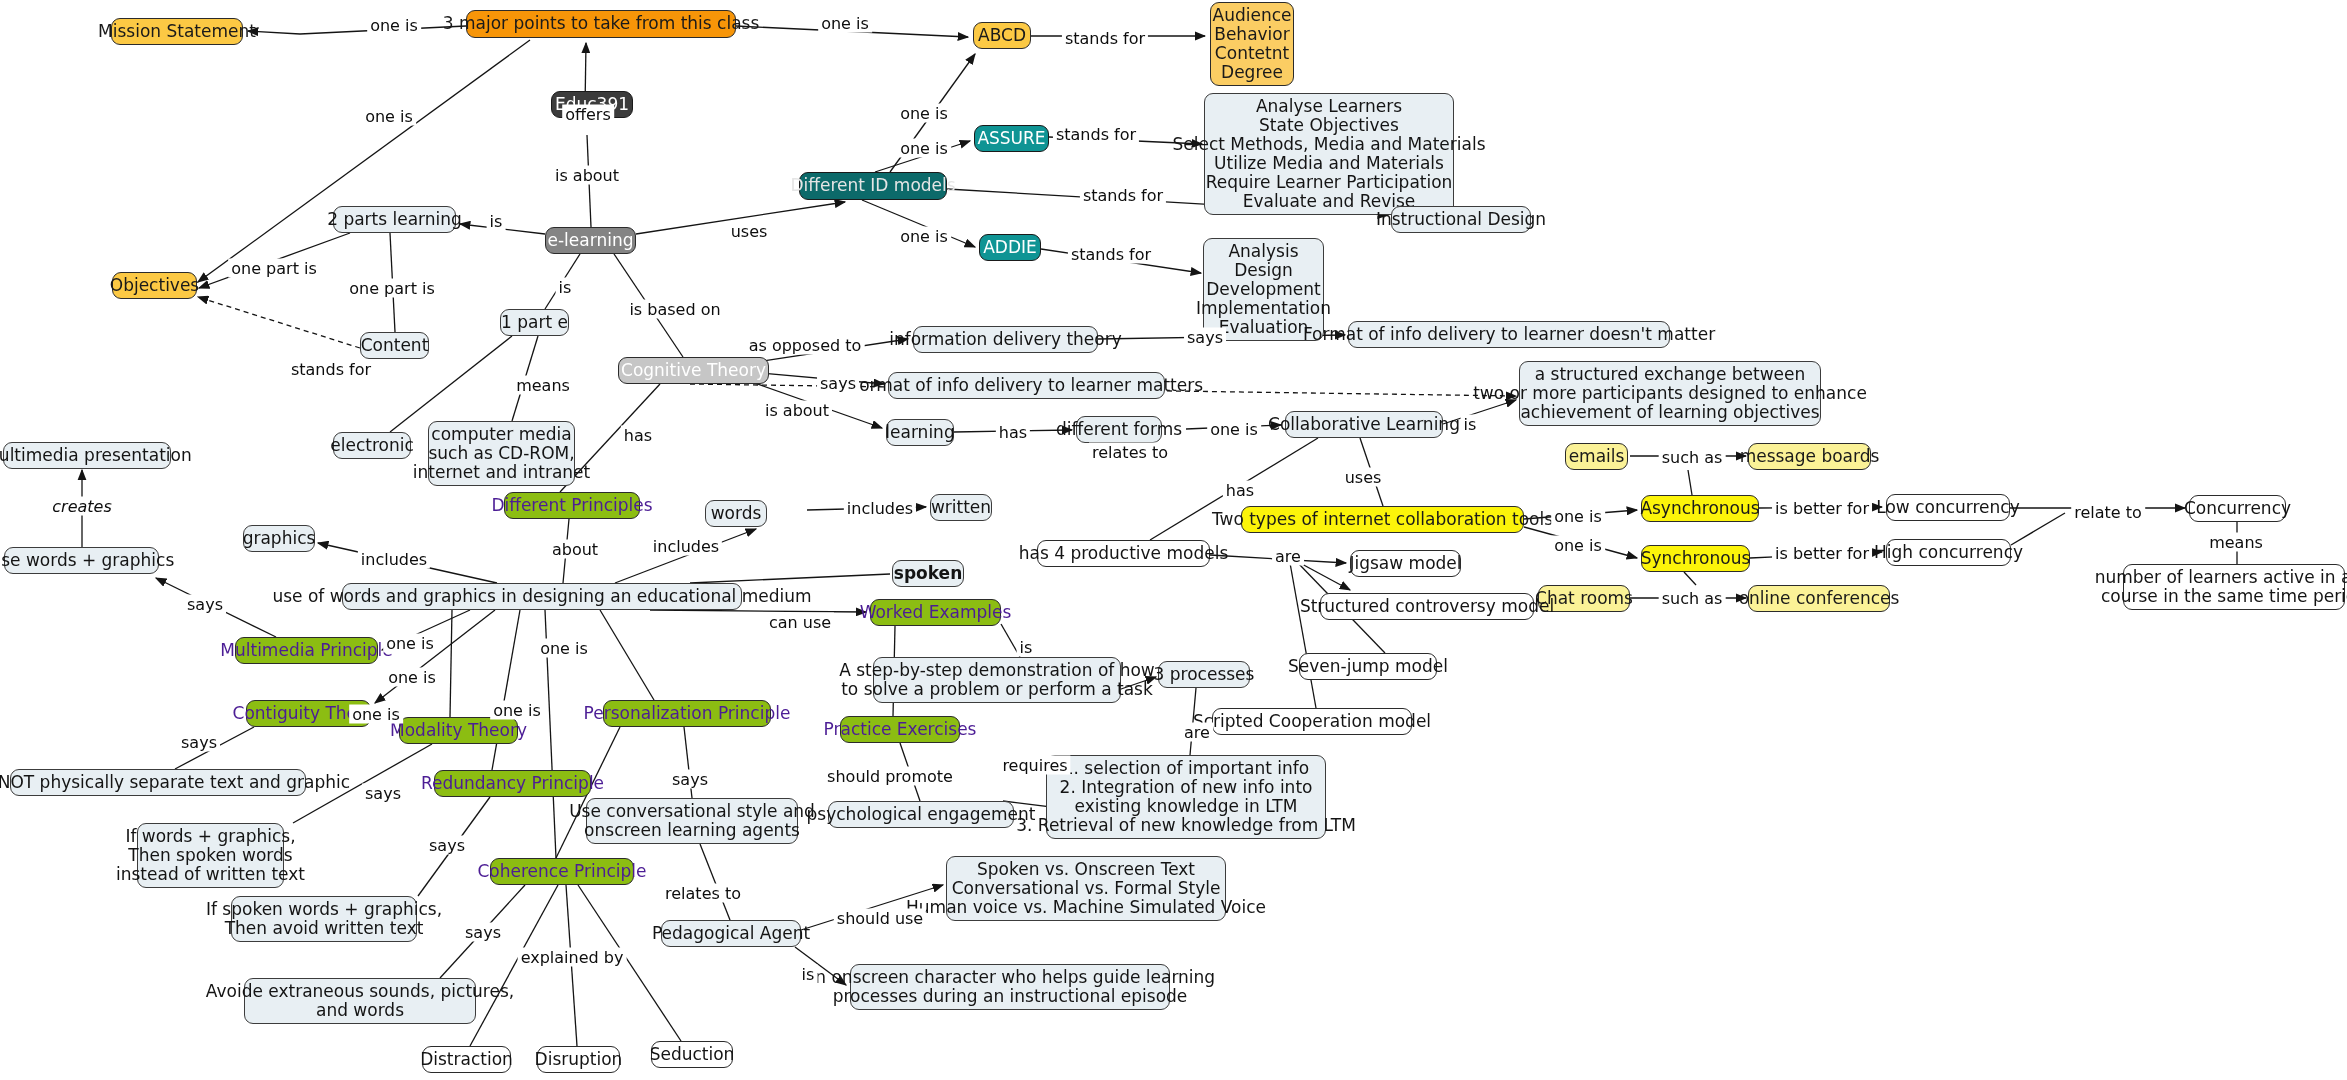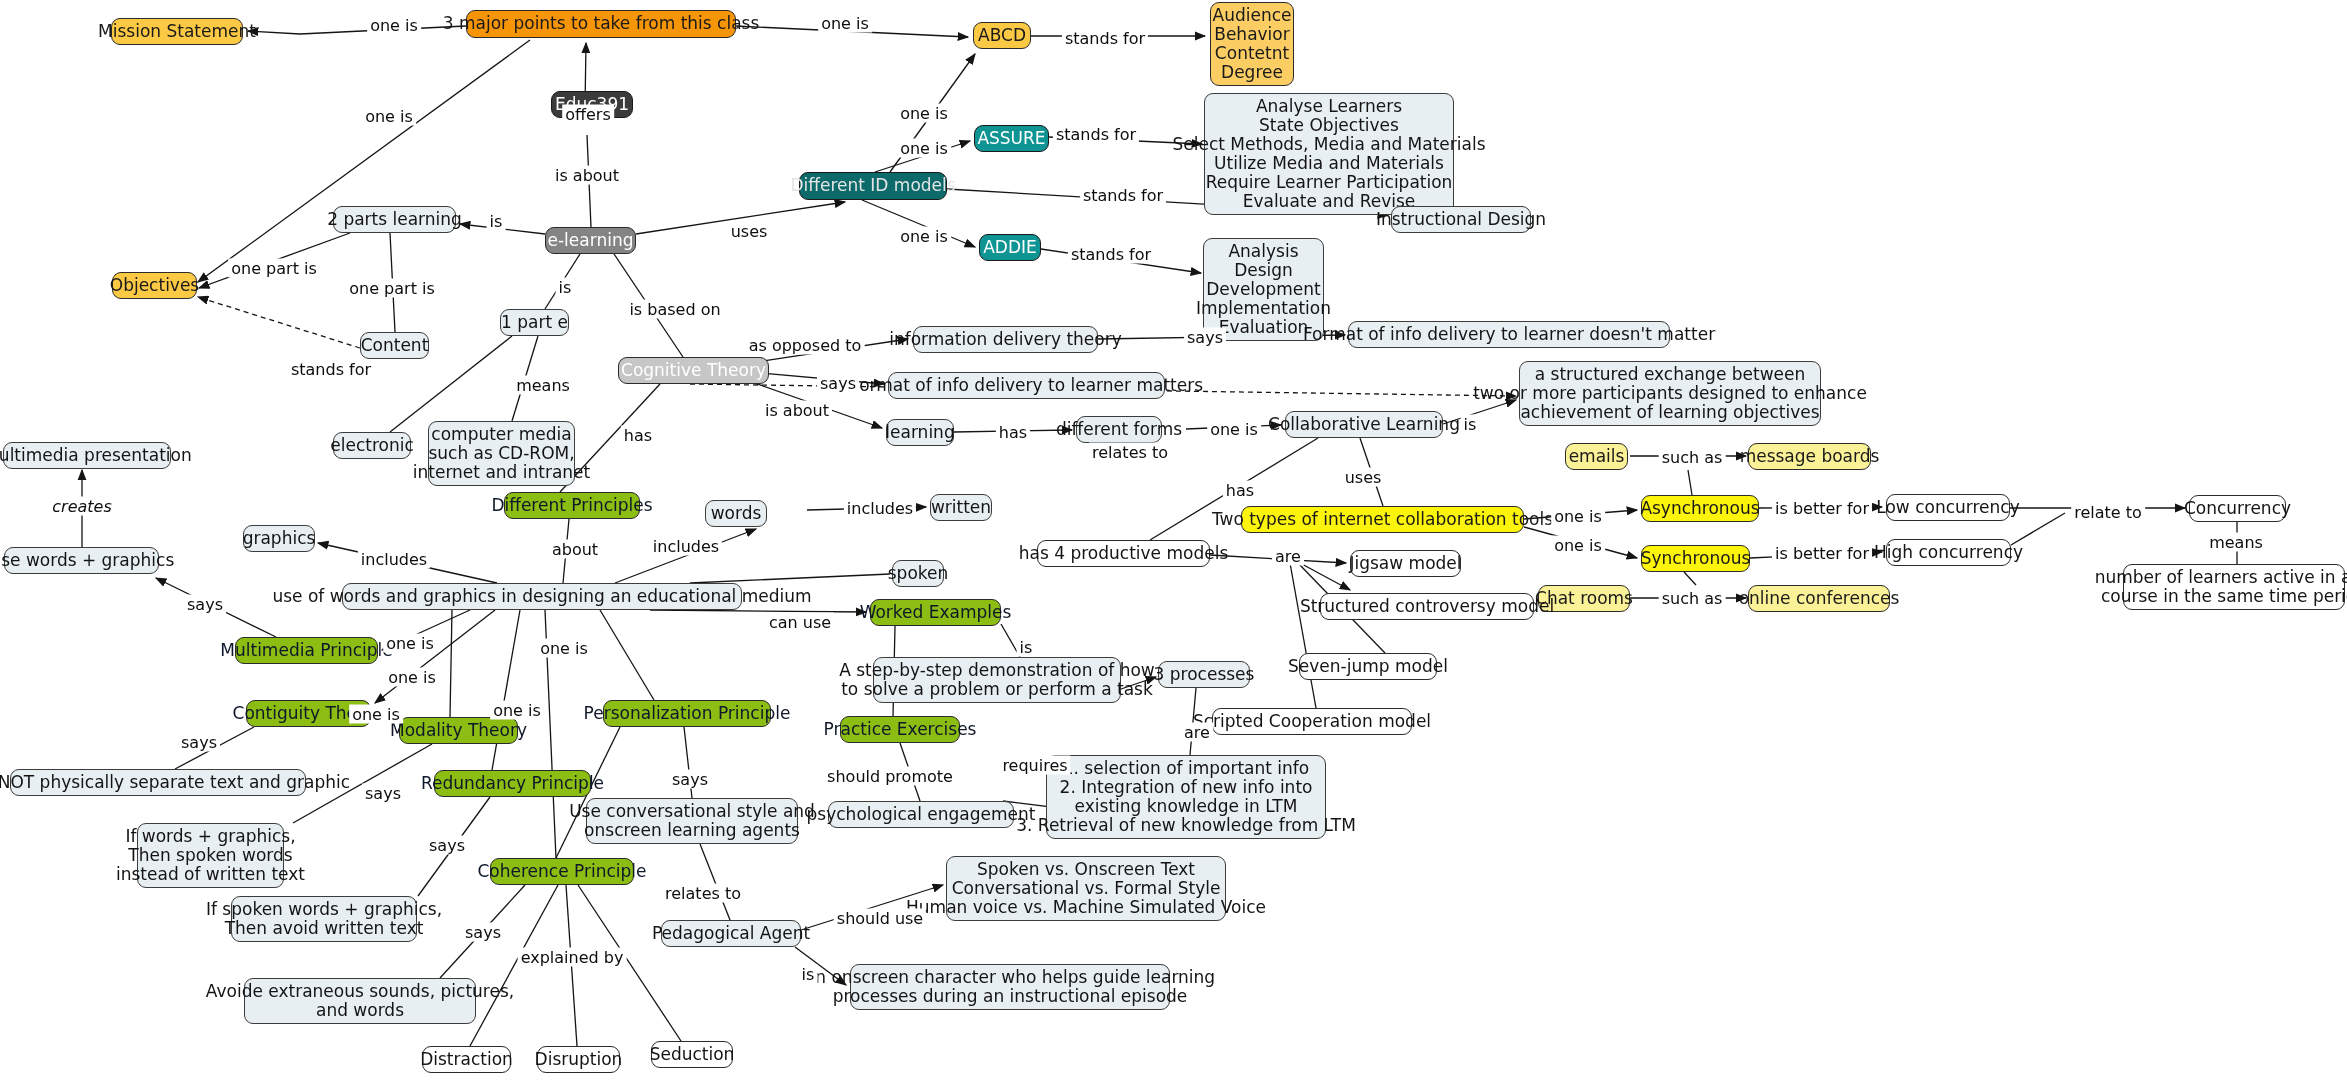--- a/index.html
+++ b/index.html
@@ -47,21 +47,21 @@
   .node.plain      { background: #e8eff3; color: #141414; border-color: #3c3c3c; }
   .node.white      { background: #ffffff; color: #141414; border-color: #2b2b2b; }
   .node.orange     { background: #f79508; color: #1a1a1a; border-color: #2b2b2b; }
   .node.amber      { background: #fcc944; color: #1a1a1a; border-color: #2b2b2b; }
   .node.amber-lite { background: #fbcd63; color: #1a1a1a; border-color: #2b2b2b; }
   .node.dark       { background: #3b3b3b; color: #ffffff; border-color: #1a1a1a; }
   .node.grey       { background: #848484; color: #ffffff; border-color: #2b2b2b; }
   .node.grey-lite  { background: #c6c6c6; color: #ffffff; border-color: #2b2b2b; }
   .node.teal       { background: #0f9494; color: #ffffff; border-color: #1a1a1a; }
   .node.teal-dark  { background: #0c6a6a; color: #e5e5e5; border-color: #1a1a1a; }
-  .node.green      { background: #8cbd12; color: #0f172a; border-color: #2b2b2b; }
+  .node.green      { background: #8cbd12; color: #4c1d95; border-color: #2b2b2b; }
   .node.yellow     { background: #fcf40a; color: #1a1a1a; border-color: #2b2b2b; }
   .node.yellow-pale{ background: #fbf297; color: #1a1a1a; border-color: #2b2b2b; }
 
   .edge-label {
     position: absolute;
     transform: translate(-50%, -50%);
     background: #ffffff;
     color: #0d0d0d;
     font-size: 16px;
     white-space: nowrap;
@@ -211,21 +211,21 @@
       <div class="node plain" style="left: 705px; top: 500px; width: 62px; min-height: 27px;">words</div>
       <div class="node plain" style="left: 930px; top: 494px; width: 62px; min-height: 27px;">written</div>
       <div class="node yellow" style="left: 1241px; top: 506px; width: 283px; min-height: 27px;">Two types of internet collaboration tools</div>
       <div class="node yellow" style="left: 1641px; top: 495px; width: 118px; min-height: 27px;">Asynchronous</div>
       <div class="node white" style="left: 1886px; top: 494px; width: 124px; min-height: 27px;">Low concurrency</div>
       <div class="node white" style="left: 2189px; top: 495px; width: 97px; min-height: 27px;">Concurrency</div>
       <div class="node plain" style="left: 243px; top: 525px; width: 72px; min-height: 27px;">graphics</div>
       <div class="node white" style="left: 1037px; top: 540px; width: 173px; min-height: 27px;">has 4 productive models</div>
       <div class="node yellow" style="left: 1641px; top: 545px; width: 109px; min-height: 27px;">Synchronous</div>
       <div class="node white" style="left: 1886px; top: 539px; width: 125px; min-height: 27px;">High concurrency</div>
-      <div class="node plain" style="left: 892px; top: 560px; width: 52px; min-height: 27px;">spoken</div>
+      <div class="node plain" style="left: 892px; top: 560px; width: 72px; min-height: 27px; font-weight: bold;">spoken</div>
       <div class="node white" style="left: 1350px; top: 550px; width: 111px; min-height: 27px;">Jigsaw model</div>
       <div class="node yellow-pale" style="left: 1538px; top: 585px; width: 92px; min-height: 27px;">Chat rooms</div>
       <div class="node yellow-pale" style="left: 1748px; top: 585px; width: 142px; min-height: 27px;">online conferences</div>
       <div class="node white" style="left: 1320px; top: 593px; width: 214px; min-height: 27px;">Structured controversy model</div>
       <div class="node white" style="left: 2123px; top: 564px; width: 222px; min-height: 43px;">number of learners active in a e-
 course in the same time period</div>
       <div class="node plain" style="left: 4px; top: 547px; width: 155px; min-height: 27px;">Use words + graphics</div>
       <div class="node plain" style="left: 342px; top: 583px; width: 400px; min-height: 27px;">use of words and graphics in designing an educational medium</div>
       <div class="node green" style="left: 870px; top: 599px; width: 131px; min-height: 27px;">Worked Examples</div>
       <div class="node white" style="left: 1299px; top: 653px; width: 138px; min-height: 27px;">Seven-jump model</div>

